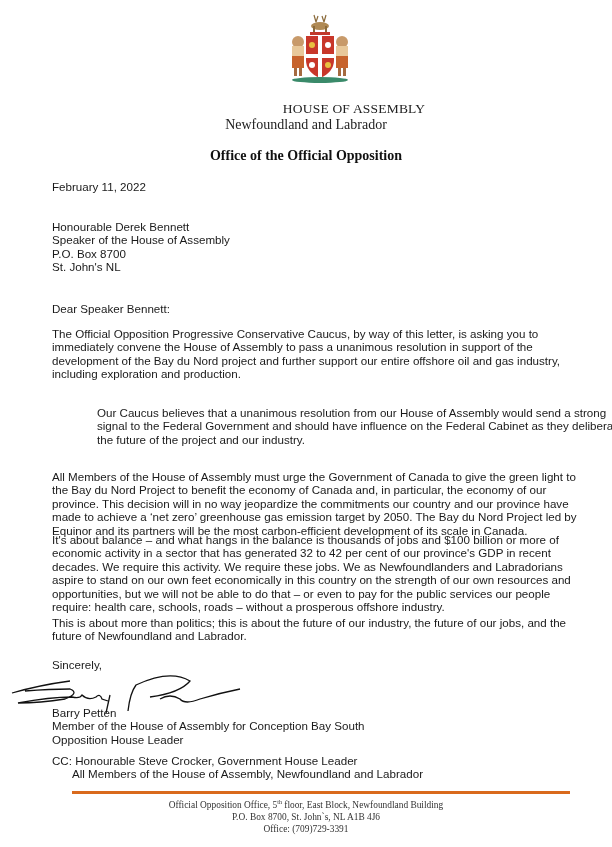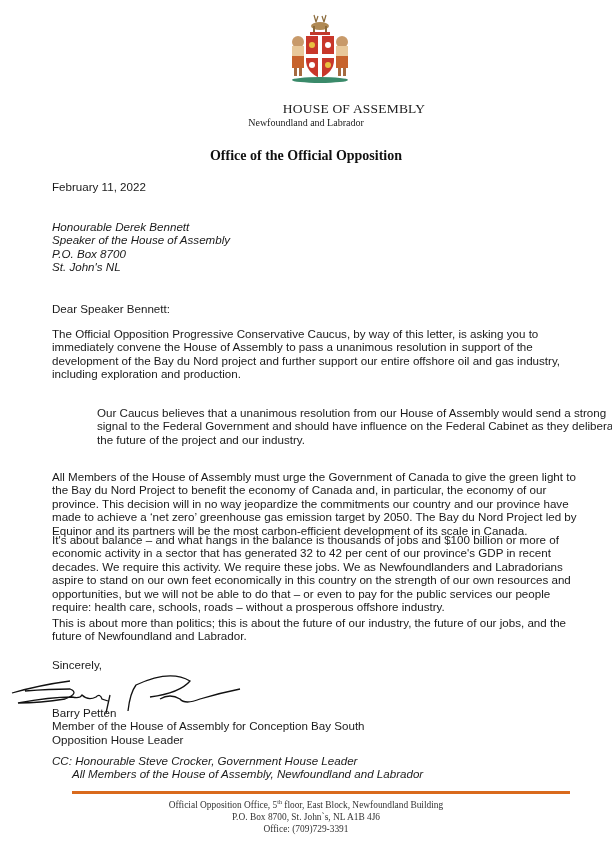--- a/index.html
+++ b/index.html
@@ -24,53 +24,53 @@
     }
     .letterhead {
       position: absolute;
       left: 0;
       width: 612px;
       text-align: center;
       font-family: "Liberation Serif", serif;
       color: #222;
     }
     .lh-title { top: 101px; font-size: 13.5px; letter-spacing: 0.2px; margin-left: 48px; }
-    .lh-sub { top: 117px; font-size: 10px; }
+    .lh-sub { top: 117px; font-size: 14px; }
     .lh-office { top: 148px; font-size: 14px; font-weight: bold; color: #111; }
 
     .body-text {
       position: absolute;
       left: 52px;
       width: 535px;
       font-size: 11.6px;
       line-height: 13.4px;
       color: #1a1a1a;
     }
     .date { top: 180px; }
     .address { top: 220px; }
-    .address div { height: 13.4px; font-style: italic; }
+    .address div { height: 13.4px; }
     .salutation { top: 302px; }
     .para { text-align: left; }
     .p1 { top: 327px; }
     .p2 { top: 406px; margin-left: 45px; }
     .p3 { top: 450px; margin-top: 20px; }
     .p4 { top: 533px; }
     .p5 { top: 616px; }
     .closing { top: 658px; }
     .signature {
       position: absolute;
       left: 10px;
       top: 663px;
       width: 250px;
       height: 52px;
     }
     .signer { top: 706px; }
     .signer div { height: 13.4px; }
     .cc { top: 754px; }
-    .cc div { height: 13.4px; font-style: italic; }
+    .cc div { height: 13.4px; }
     .cc .cc-indent { padding-left: 20px; }
 
     .footer-rule {
       position: absolute;
       left: 72px;
       top: 791px;
       width: 498px;
       height: 3px;
       background: #d96a1d;
     }

